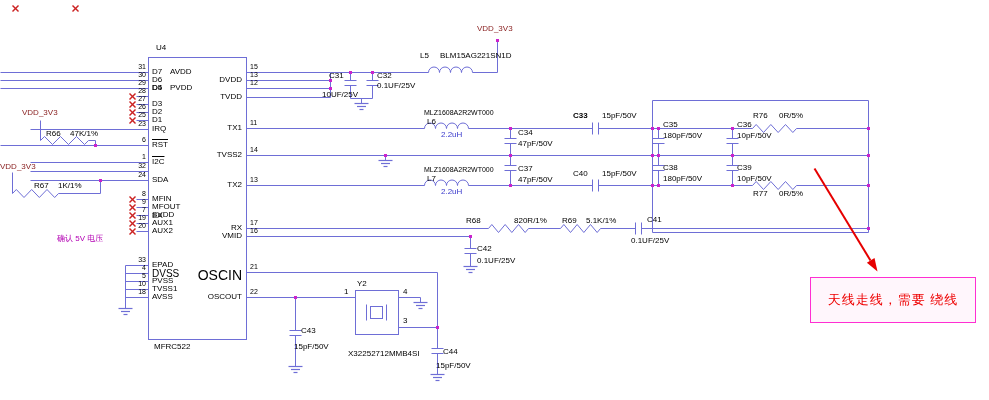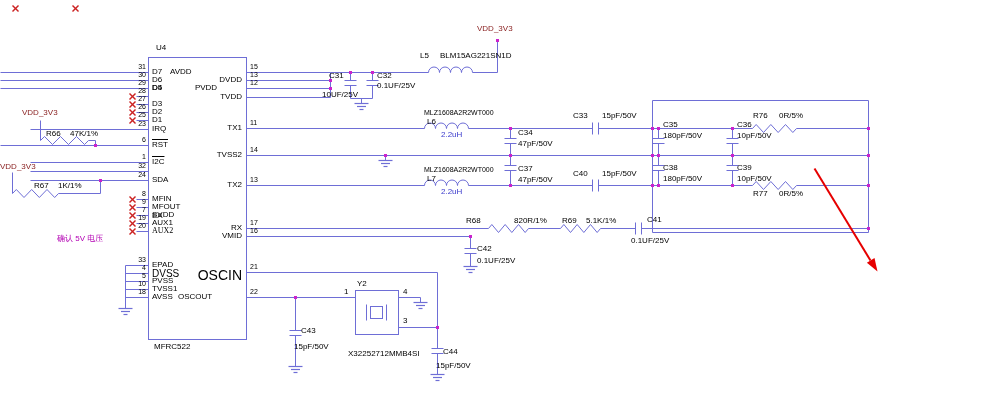--- a/index.html
+++ b/index.html
@@ -312,21 +312,21 @@
       <span class="lbl" style="left: 424px; top: 109px; font-size: 7px;">MLZ1608A2R2WT000</span>
       <span class="lbl" style="left: 427px; top: 118px; font-size: 8px;">L6</span>
       <span class="lbl" style="left: 441px; top: 131px; font-size: 8px; color: rgb(58, 58, 204);">2.2uH</span>
       <span class="lbl" style="left: 424px; top: 166px; font-size: 7px;">MLZ1608A2R2WT000</span>
       <span class="lbl" style="left: 427px; top: 175px; font-size: 8px;">L7</span>
       <span class="lbl" style="left: 441px; top: 188px; font-size: 8px; color: rgb(58, 58, 204);">2.2uH</span>
       <span class="lbl" style="left: 518px; top: 129px; font-size: 8px;">C34</span>
       <span class="lbl" style="left: 518px; top: 140px; font-size: 8px;">47pF/50V</span>
       <span class="lbl" style="left: 518px; top: 165px; font-size: 8px;">C37</span>
       <span class="lbl" style="left: 518px; top: 176px; font-size: 8px;">47pF/50V</span>
-      <span class="lbl" style="left: 573px; top: 112px; font-size: 8px;">C33</span>
+      <span class="lbl" style="left: 573px; top: 112px; font-size: 8px; font-weight: bold;">C33</span>
       <span class="lbl" style="left: 602px; top: 112px; font-size: 8px;">15pF/50V</span>
       <span class="lbl" style="left: 573px; top: 170px; font-size: 8px;">C40</span>
       <span class="lbl" style="left: 602px; top: 170px; font-size: 8px;">15pF/50V</span>
       <span class="lbl" style="left: 663px; top: 121px; font-size: 8px;">C35</span>
       <span class="lbl" style="left: 663px; top: 132px; font-size: 8px;">180pF/50V</span>
       <span class="lbl" style="left: 737px; top: 121px; font-size: 8px;">C36</span>
       <span class="lbl" style="left: 737px; top: 132px; font-size: 8px;">10pF/50V</span>
       <span class="lbl" style="left: 663px; top: 164px; font-size: 8px;">C38</span>
       <span class="lbl" style="left: 663px; top: 175px; font-size: 8px;">180pF/50V</span>
       <span class="lbl" style="left: 737px; top: 164px; font-size: 8px;">C39</span>
@@ -378,47 +378,50 @@
       <span class="lbl" style="left: 152px; top: 176px; font-size: 8px;">SDA</span>
       <span class="lbl" style="left: 128px; top: 171px; font-size: 7px; width: 18px; text-align: right;">24</span>
       <span class="lbl" style="left: 152px; top: 195px; font-size: 8px;">MFIN</span>
       <span class="lbl" style="left: 128px; top: 190px; font-size: 7px; width: 18px; text-align: right;">8</span>
       <span class="lbl" style="left: 152px; top: 203px; font-size: 8px;">MFOUT</span>
       <span class="lbl" style="left: 128px; top: 198px; font-size: 7px; width: 18px; text-align: right;">9</span>
       <span class="lbl" style="left: 152px; top: 211px; font-size: 8px;">SVDD</span>
       <span class="lbl" style="left: 128px; top: 206px; font-size: 7px; width: 18px; text-align: right;">7</span>
       <span class="lbl" style="left: 152px; top: 219px; font-size: 8px;">AUX1</span>
       <span class="lbl" style="left: 128px; top: 214px; font-size: 7px; width: 18px; text-align: right;">19</span>
-      <span class="lbl" style="left: 152px; top: 227px; font-size: 8px; font-family: Liberation Serif, serif;">AUX2</span>
+      <span class="lbl" style="left: 152px; top: 227px; font-size: 8px;">AUX2</span>
       <span class="lbl" style="left: 128px; top: 222px; font-size: 7px; width: 18px; text-align: right;">20</span>
       <span class="lbl" style="left: 152px; top: 261px; font-size: 8px;">EPAD</span>
       <span class="lbl" style="left: 128px; top: 256px; font-size: 7px; width: 18px; text-align: right;">33</span>
       <span class="lbl" style="left: 152px; top: 269px; font-size: 10px;">DVSS</span>
       <span class="lbl" style="left: 128px; top: 264px; font-size: 7px; width: 18px; text-align: right;">4</span>
       <span class="lbl" style="left: 152px; top: 277px; font-size: 8px;">PVSS</span>
       <span class="lbl" style="left: 128px; top: 272px; font-size: 7px; width: 18px; text-align: right;">5</span>
       <span class="lbl" style="left: 152px; top: 285px; font-size: 8px;">TVSS1</span>
       <span class="lbl" style="left: 128px; top: 280px; font-size: 7px; width: 18px; text-align: right;">10</span>
       <span class="lbl" style="left: 152px; top: 293px; font-size: 8px;">AVSS</span>
       <span class="lbl" style="left: 128px; top: 288px; font-size: 7px; width: 18px; text-align: right;">18</span>
       <span class="lbl" style="left: 170px; top: 68px; font-size: 8px; width: 72px; text-align: left;">AVDD</span>
       <span class="lbl" style="left: 250px; top: 63px; font-size: 7px;">15</span>
       <span class="lbl" style="left: 170px; top: 76px; font-size: 8px; width: 72px; text-align: right;">DVDD</span>
       <span class="lbl" style="left: 250px; top: 71px; font-size: 7px;">13</span>
-      <span class="lbl" style="left: 170px; top: 84px; font-size: 8px; width: 72px; text-align: center;">PVDD</span>
+      <span class="lbl" style="left: 170px; top: 84px; font-size: 8px; width: 72px; text-align: left;">PVDD</span>
       <span class="lbl" style="left: 250px; top: 79px; font-size: 7px;">12</span>
       <span class="lbl" style="left: 170px; top: 93px; font-size: 8px; width: 72px; text-align: right;">TVDD</span>
       <span class="lbl" style="left: 170px; top: 124px; font-size: 8px; width: 72px; text-align: right;">TX1</span>
       <span class="lbl" style="left: 250px; top: 119px; font-size: 7px;">11</span>
       <span class="lbl" style="left: 170px; top: 151px; font-size: 8px; width: 72px; text-align: right;">TVSS2</span>
       <span class="lbl" style="left: 250px; top: 146px; font-size: 7px;">14</span>
       <span class="lbl" style="left: 170px; top: 181px; font-size: 8px; width: 72px; text-align: right;">TX2</span>
       <span class="lbl" style="left: 250px; top: 176px; font-size: 7px;">13</span>
       <span class="lbl" style="left: 170px; top: 224px; font-size: 8px; width: 72px; text-align: right;">RX</span>
       <span class="lbl" style="left: 250px; top: 219px; font-size: 7px;">17</span>
       <span class="lbl" style="left: 170px; top: 232px; font-size: 8px; width: 72px; text-align: right;">VMID</span>
       <span class="lbl" style="left: 250px; top: 227px; font-size: 7px;">16</span>
       <span class="lbl" style="left: 170px; top: 268px; font-size: 14px; width: 72px; text-align: right;">OSCIN</span>
       <span class="lbl" style="left: 250px; top: 263px; font-size: 7px;">21</span>
-      <span class="lbl" style="left: 178px; top: 293px; font-size: 8px; width: 72px; text-align: left;">OSCOUT</span>
+      <span class="lbl" style="left: 170px; top: 293px; font-size: 8px; width: 72px; text-align: right;">OSCOUT</span>
       <span class="lbl" style="left: 250px; top: 288px; font-size: 7px;">22</span>
     </div>
+  <div id="note-box">
+    <span>天线走线，需要  绕线</span>
+  </div>
 </div>
 
 </body></html>

